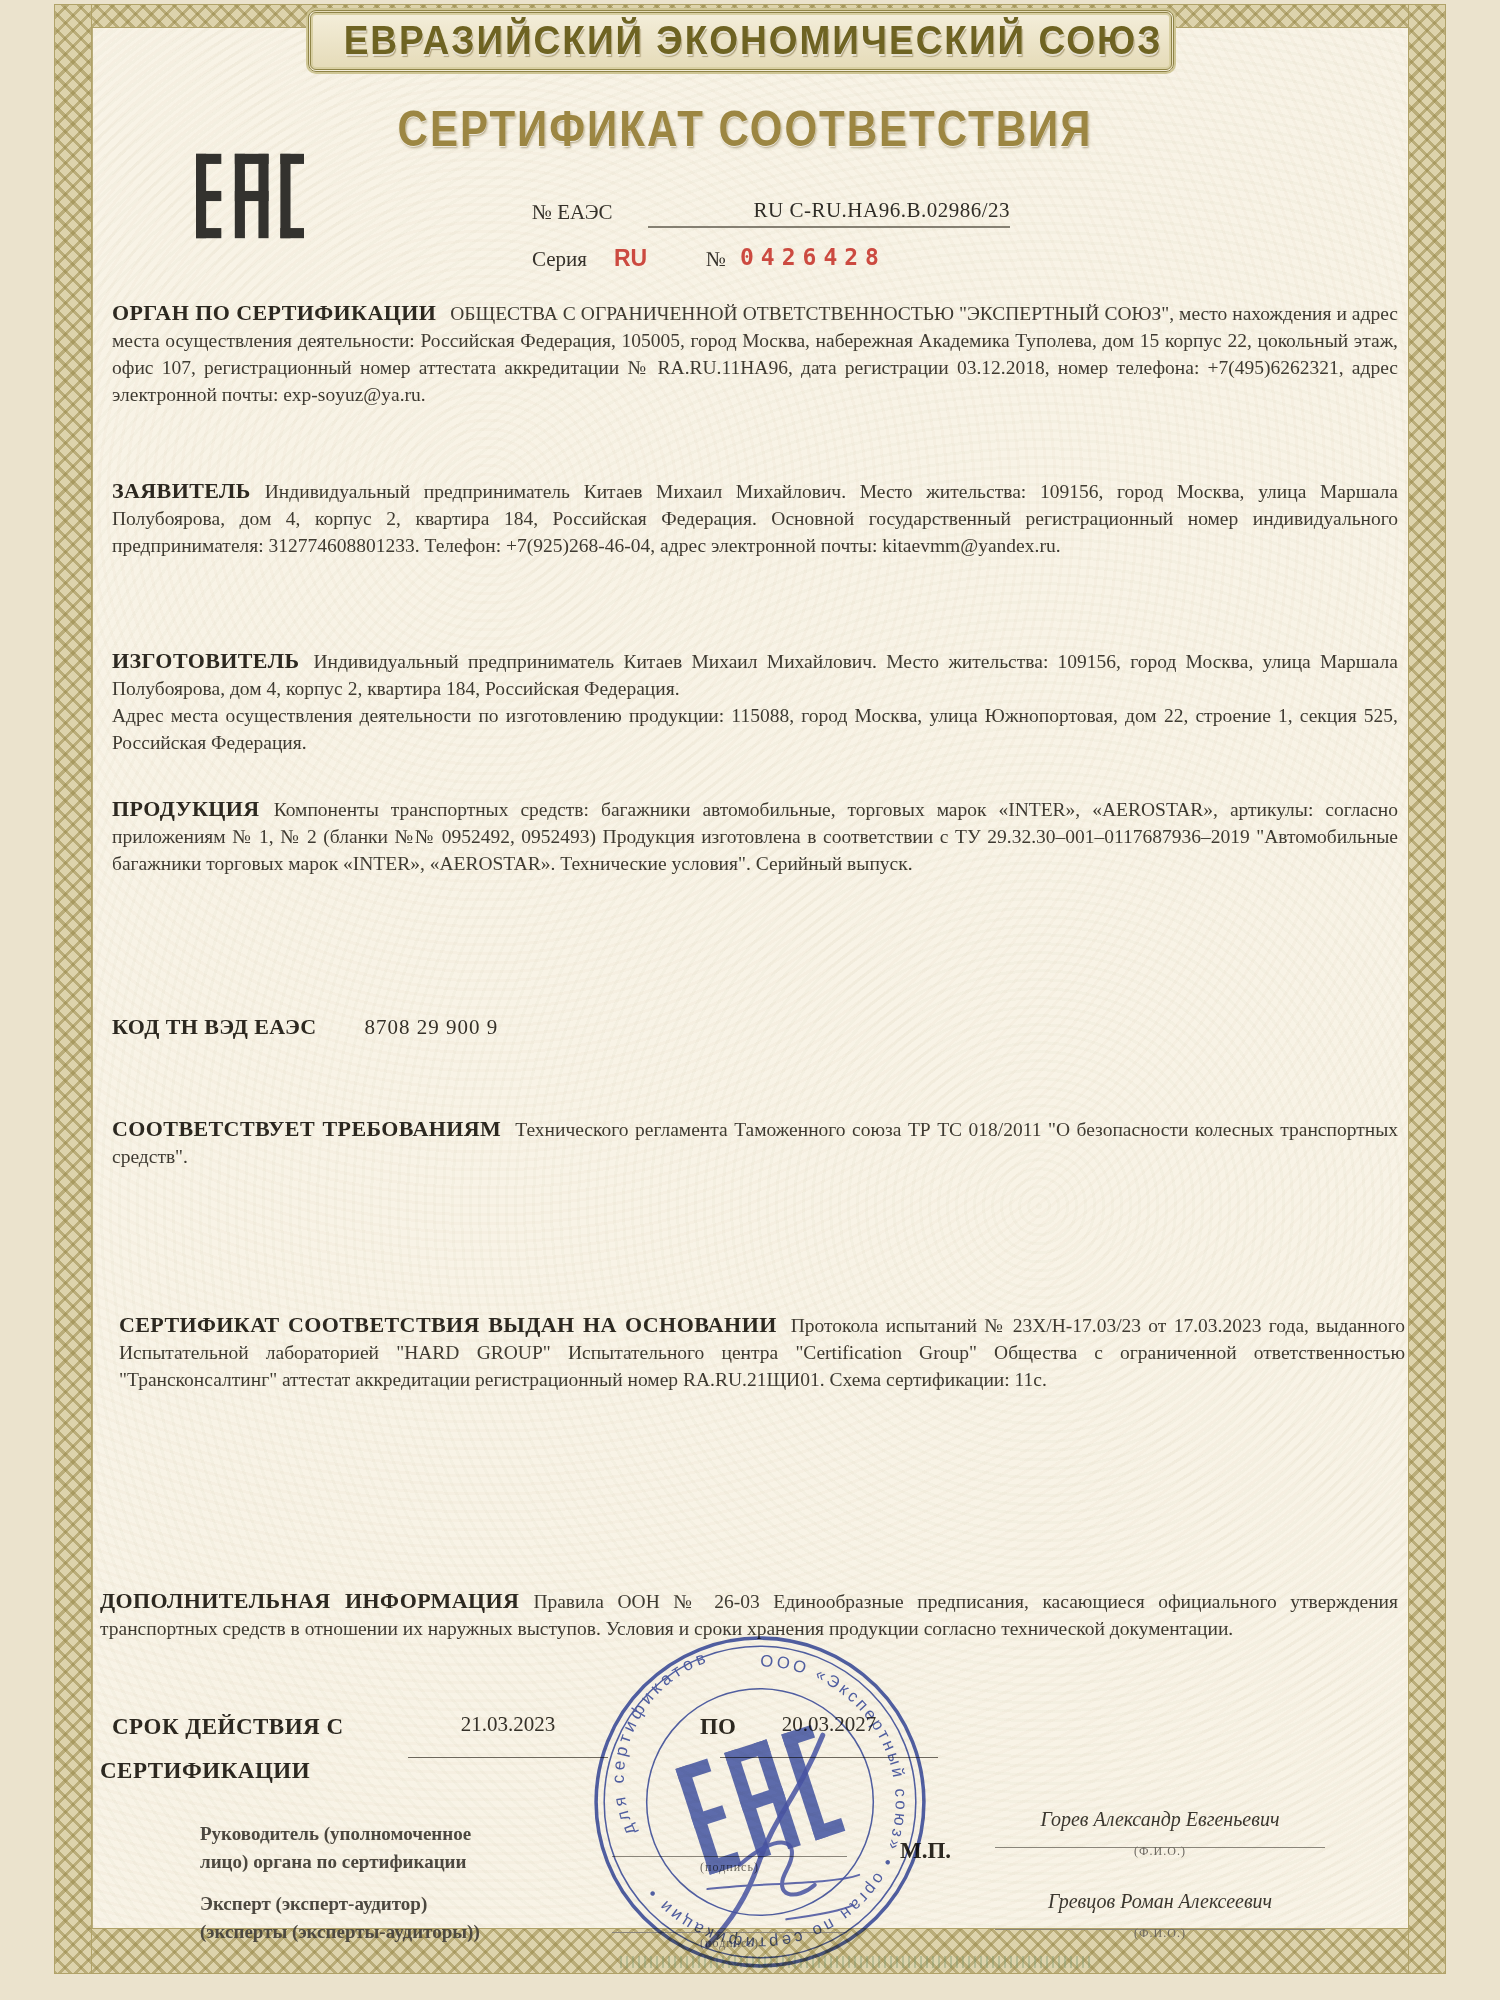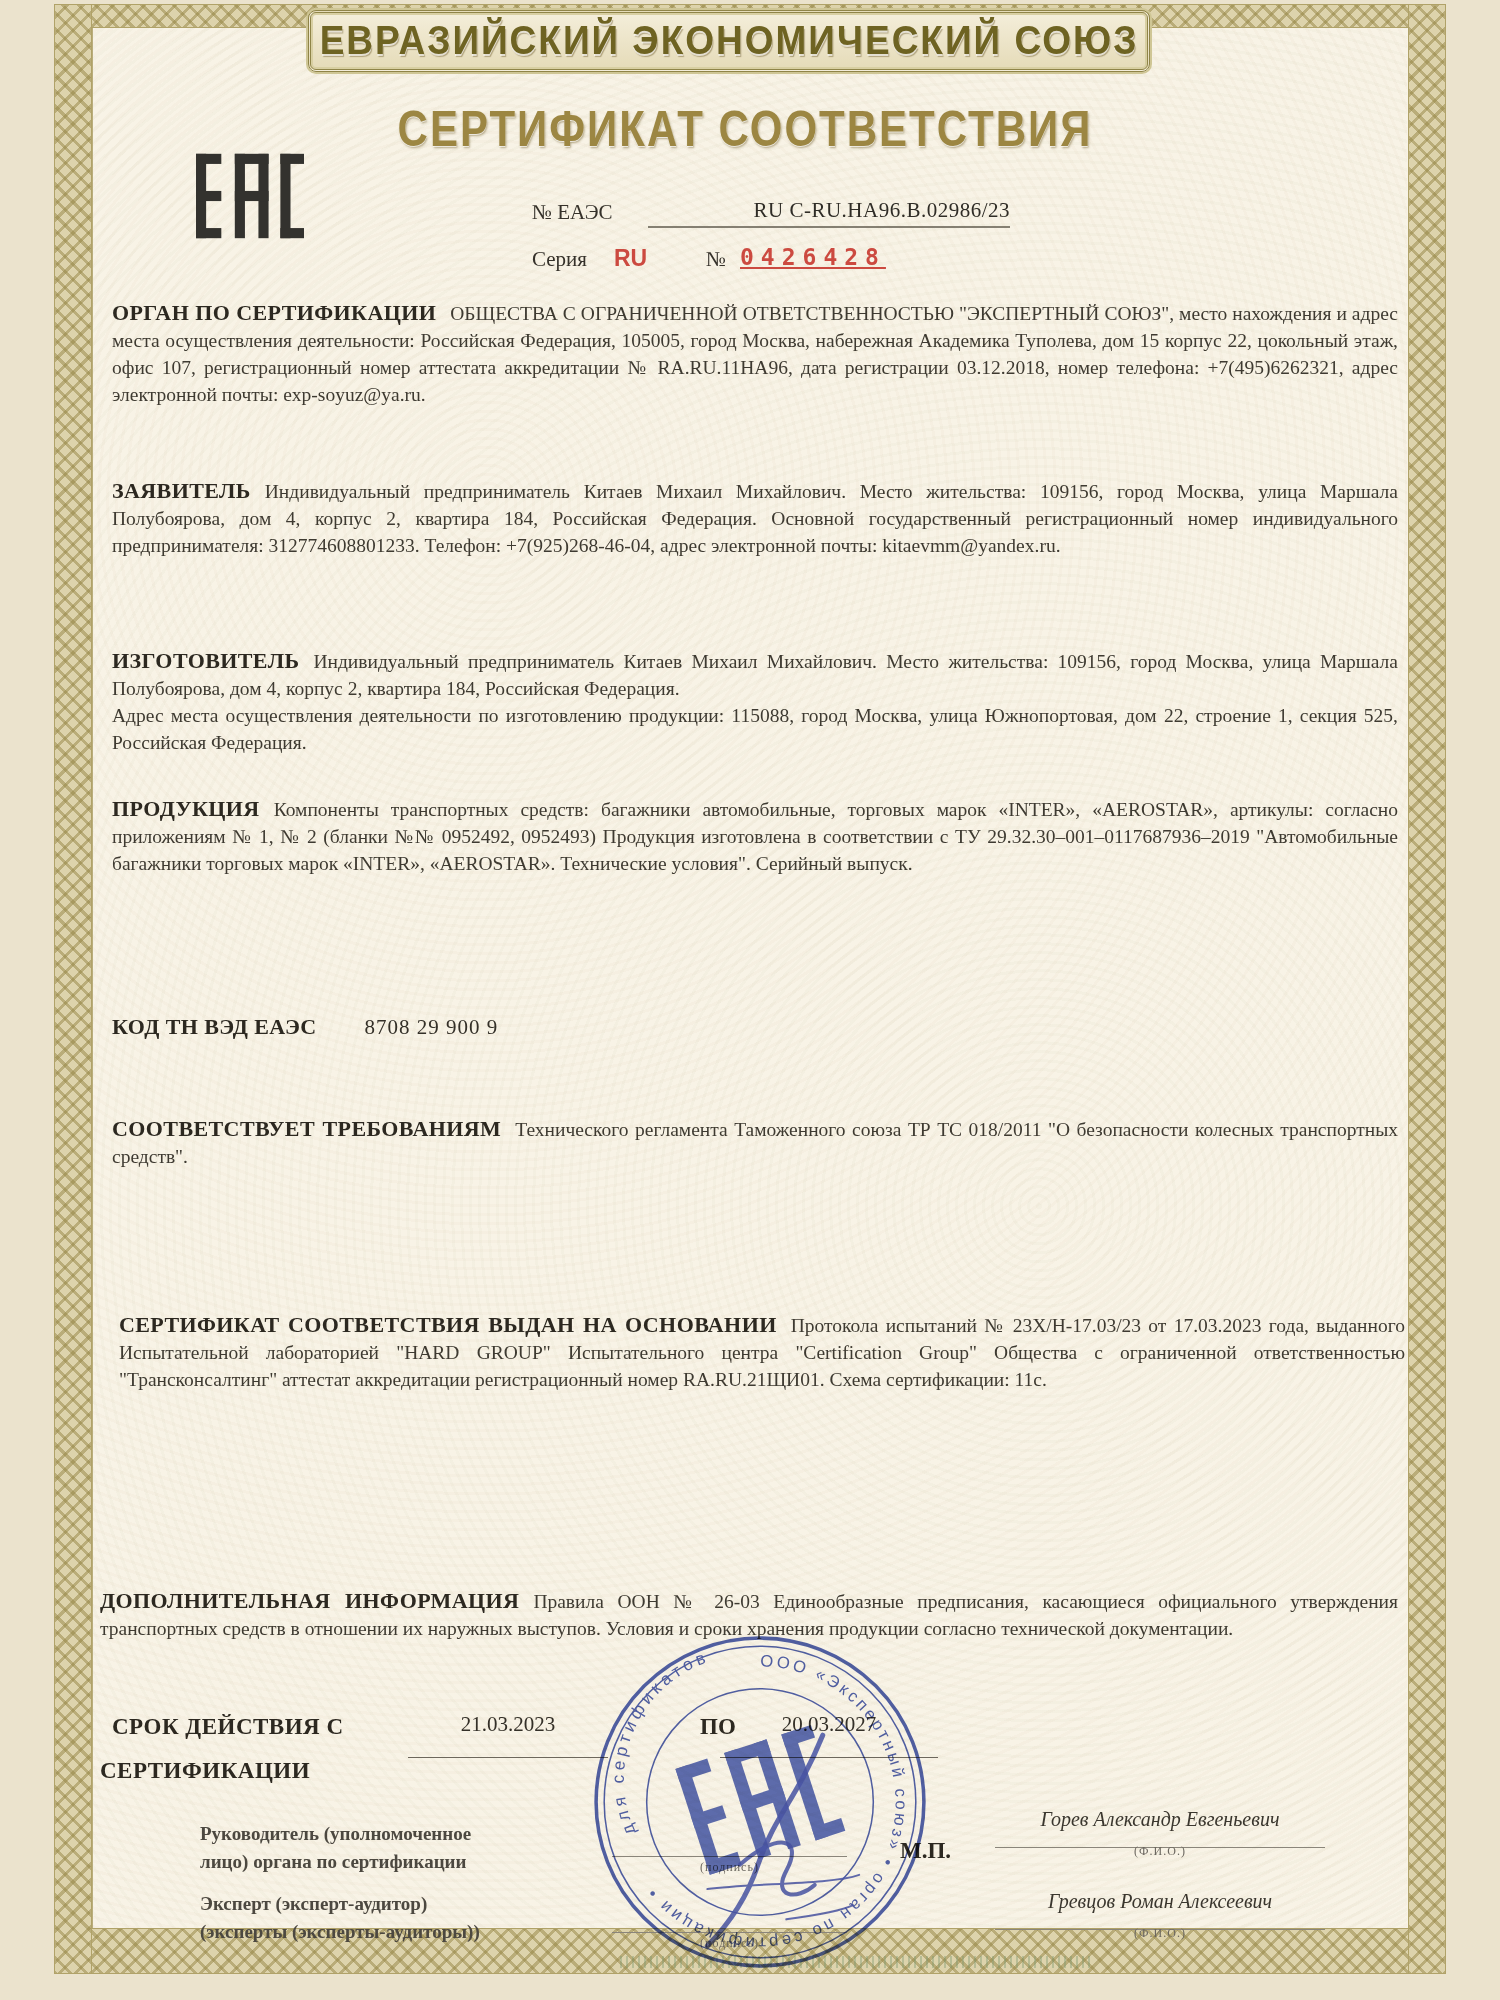--- a/index.html
+++ b/index.html
@@ -18,41 +18,41 @@
         box-shadow:inset 0 0 0 1px #b0a268;}
   .bstrip.top{left:54px;top:4px;width:1392px;height:24px;}
   .bstrip.bottom{left:54px;top:1928px;width:1392px;height:46px;}
   .bstrip.left{left:54px;top:4px;width:38px;height:1970px;}
   .bstrip.right{left:1408px;top:4px;width:38px;height:1970px;}
 
   .banner{position:absolute;left:308px;top:10px;width:836px;height:56px;
         border:3px double #8f8448;border-radius:8px;
         background:linear-gradient(#f4eeda,#e5dbb8);
         box-shadow:0 0 0 2px #cfc695, inset 0 0 0 2px #d8cfa2;
-        display:flex;align-items:center;justify-content:center;}
+        display:flex;align-items:center;justify-content:center;padding-left:24px;}
   .banner-text{font-family:"Liberation Sans",sans-serif;font-weight:bold;font-size:37px;
         letter-spacing:2px;color:#6e6322;transform:scaleY(1.12);white-space:nowrap;
         text-shadow:0 1px 0 rgba(255,255,255,.65), 1px 2px 1px rgba(90,70,20,.4);}
 
   .cert-title{position:absolute;left:330px;top:100px;width:830px;text-align:center;
         font-family:"Liberation Sans",sans-serif;font-weight:bold;font-size:42px;letter-spacing:2px;
         color:#9c8642;transform:scaleY(1.2);transform-origin:top;white-space:nowrap;
         text-shadow:0 1px 0 rgba(255,255,255,.7), 1px 2px 2px rgba(100,80,25,.45);}
 
   .eac-logo{position:absolute;left:196px;top:150px;width:108px;height:92px;}
 
   .num-label{position:absolute;left:532px;top:200px;font-size:21px;color:#35312a;}
   .num-value{position:absolute;left:648px;top:198px;width:362px;text-align:right;font-size:21px;
         letter-spacing:.5px;color:#2f2c26;border-bottom:2px solid rgba(95,89,76,.75);padding-bottom:3px;}
   .series-label{position:absolute;left:532px;top:247px;font-size:21px;color:#35312a;}
   .series-ru{position:absolute;left:614px;top:245px;font-family:"Liberation Sans",sans-serif;
         font-weight:bold;font-size:23px;color:#cc4a40;}
   .series-no{position:absolute;left:706px;top:247px;font-size:21px;color:#35312a;}
   .series-num{position:absolute;left:740px;top:244px;font-family:"DejaVu Sans Mono",monospace;
-        font-weight:bold;font-size:23px;letter-spacing:7px;color:#cc4a40;text-decoration:underline;}
+        font-weight:bold;font-size:23px;letter-spacing:7px;color:#cc4a40;}
 
   .sec{position:absolute;left:112px;width:1286px;text-align:justify;
         font-size:19.5px;line-height:1.38;color:#3e3a31;}
   .sec .sec-t{font-size:22px;letter-spacing:.4px;color:#2c2820;padding-right:14px;font-weight:bold;}
   .sec .code-v{font-size:21px;padding-left:34px;letter-spacing:1px;color:#343028;}
 
   .validity{position:absolute;left:100px;top:1714px;width:960px;height:92px;}
   .v-label{position:absolute;left:12px;top:0;font-weight:bold;font-size:23px;color:#2c2820;letter-spacing:.5px;}
   .v-incl{position:absolute;left:0;top:44px;font-weight:bold;font-size:23px;color:#2c2820;letter-spacing:.5px;}
   .v-date{position:absolute;left:308px;top:-2px;width:200px;text-align:center;font-size:21px;color:#343028;

